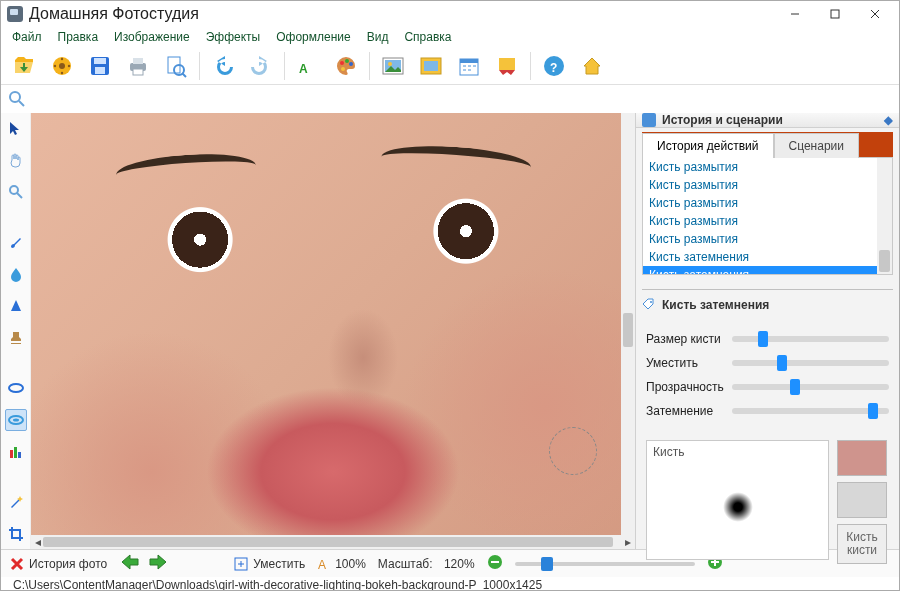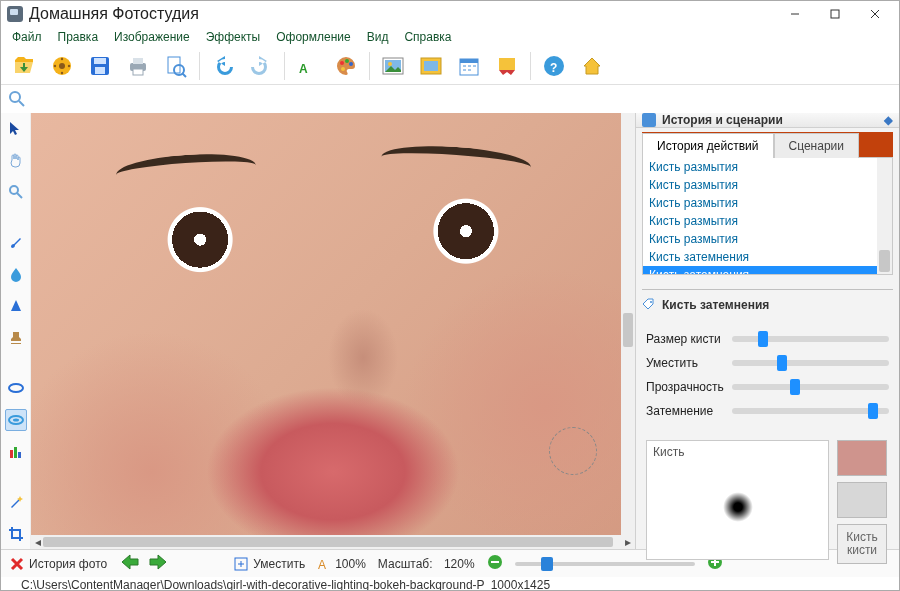--- a/index.html
+++ b/index.html
@@ -96,21 +96,21 @@
   .swatch{width:50px;height:36px;border:1px solid #bbb;}
   .shapebtn{width:50px;height:40px;border:1px solid #bbb;background:#eee;color:#666;text-align:center;line-height:13px;padding-top:6px;}
 
   
   .bottom-bar{height:28px;border-top:1px solid #d4d4d4;display:flex;align-items:center;padding:0 8px;gap:12px;background:#fafafa;}
   .bb-btn{display:flex;align-items:center;gap:4px;color:#333;}
   .navarrows{display:flex;gap:6px;}
   .zoom-slider{width:180px;height:4px;background:#cfcfcf;position:relative;border-radius:2px;}
   .zoom-slider .thumb{position:absolute;top:-5px;width:12px;height:14px;background:#2a82da;border-radius:2px;}
 
-  .statusbar{height:15px;padding:0 20px;color:#333;font-size:11px;display:flex;align-items:flex-end;background:#fff;}
+  .statusbar{height:15px;padding:0 12px;color:#333;font-size:11px;display:flex;align-items:flex-end;background:#fff;}
 </style>
 </head>
 <body>
 
 <div class="titlebar">
   <div class="app-icon"></div>
   <div class="title">Домашняя Фотостудия</div>
   <div class="win-btn">
       <svg viewBox="0 0 10 10">
         <path d="M1 5h8" stroke="#333" stroke-width="1"></path>

